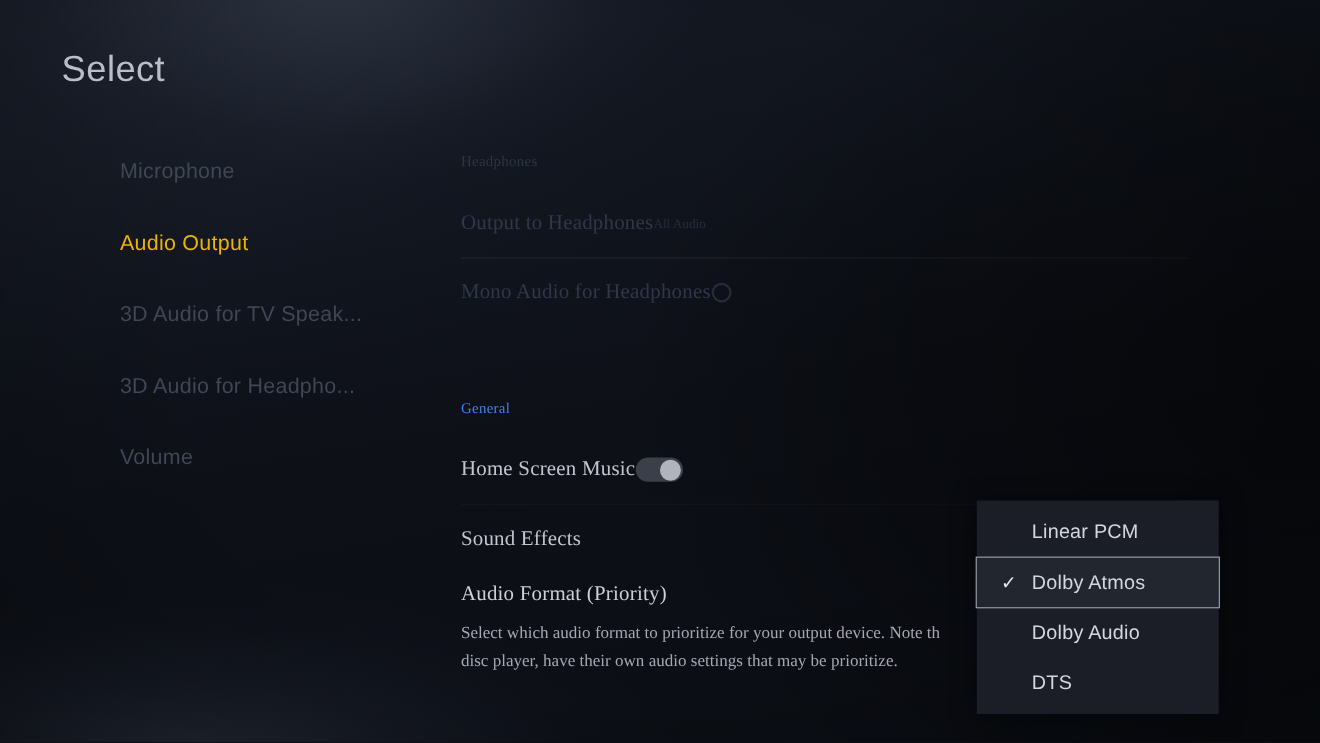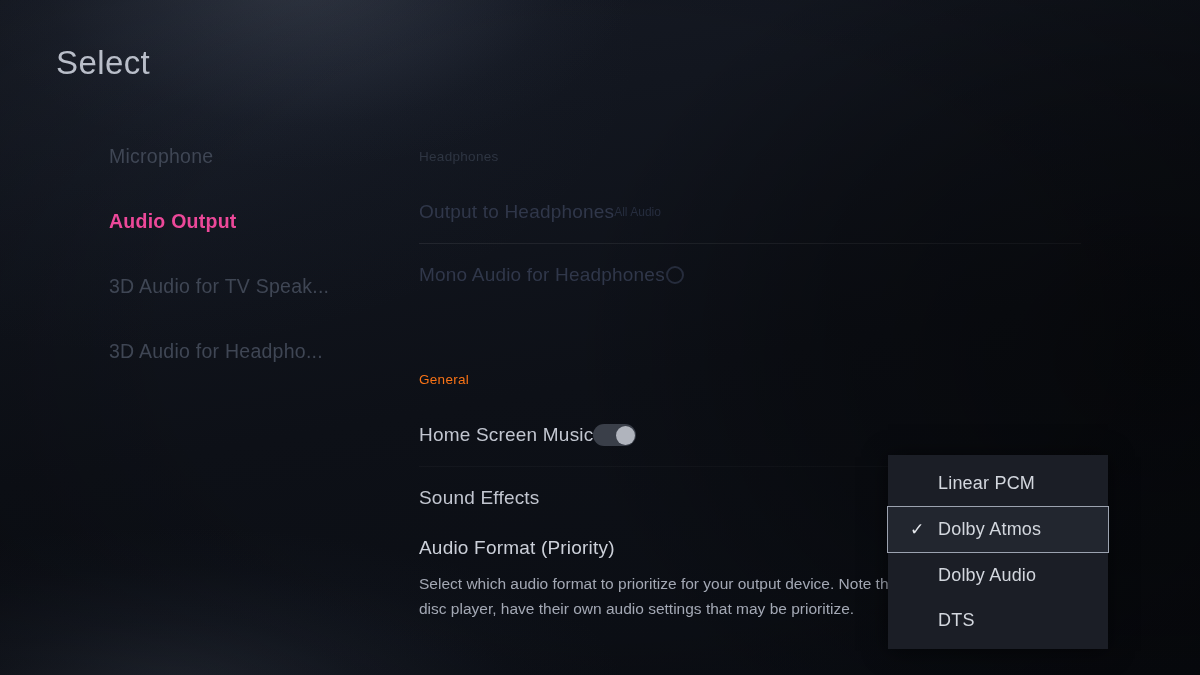--- a/index.html
+++ b/index.html
@@ -84,33 +84,34 @@
   .side-item {
     height:65px;
     display:flex; align-items:center;
     padding-left:109px;
     font-size:19.5px;
     font-weight:400;
     letter-spacing:0.25px;
     color:#3f4654;
     white-space:nowrap;
   }
-  .side-item.active { color:#ec4899;font-weight:bold; }
+  .side-item.active { color:#eab308; }
 
   
   #content {
     position:absolute;
-    left:408px; top:149px;
+    left:408px; top:139px;
     width:684px;
+    font-family:Liberation Serif, serif;
   }
 
   .section-head {
     font-size:13.5px;
     letter-spacing:0.3px;
-    color:#f97316;
+    color:#3b82f6;
     padding-left:11px;
     margin-bottom:17px;
   }
   .section-head.dim { color:#2e3542; }
 
   .row {
     position:relative;
     height:62px;
     display:flex;
     align-items:center;
@@ -253,20 +254,23 @@
     </div>
     <div class="side-item active">
       <span>Audio Output</span>
     </div>
     <div class="side-item">
       <span>3D Audio for TV Speak...</span>
     </div>
     <div class="side-item">
       <span>3D Audio for Headpho...</span>
     </div>
+    <div class="side-item">
+      <span>Volume</span>
+    </div>
   </nav>
 
   <main id="content">
 
     <div class="section-head dim">Headphones</div>
 
     <div class="dimmed">
       <div class="row">
         <span class="row-label">Output to Headphones</span>
         <span class="row-value">All Audio</span>

